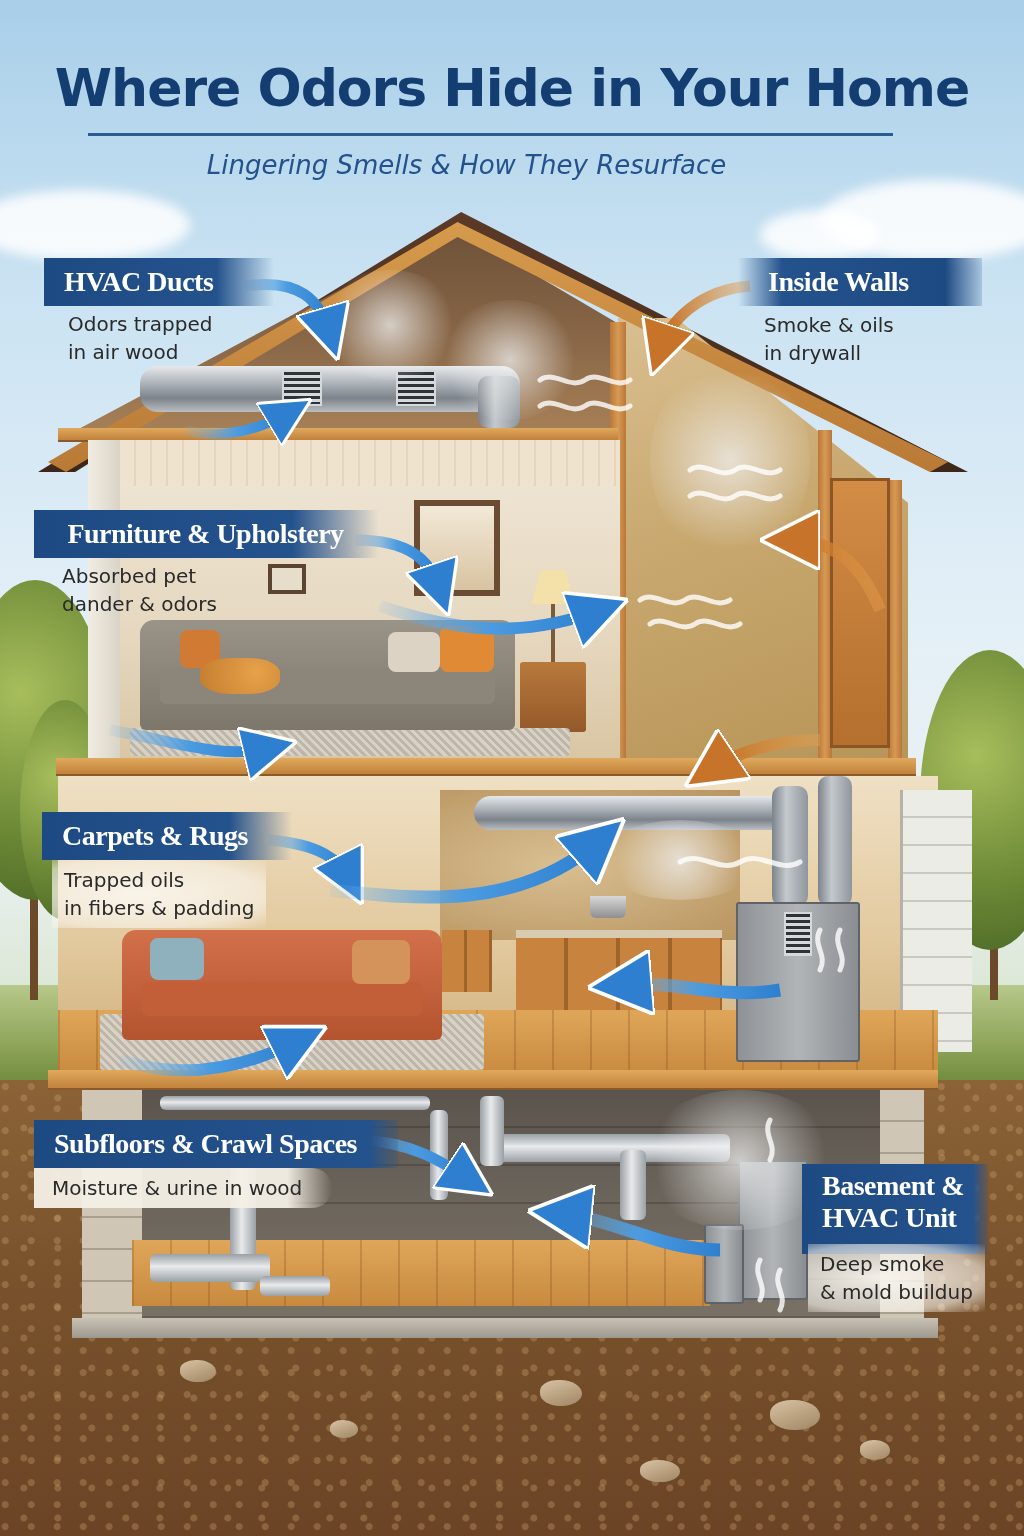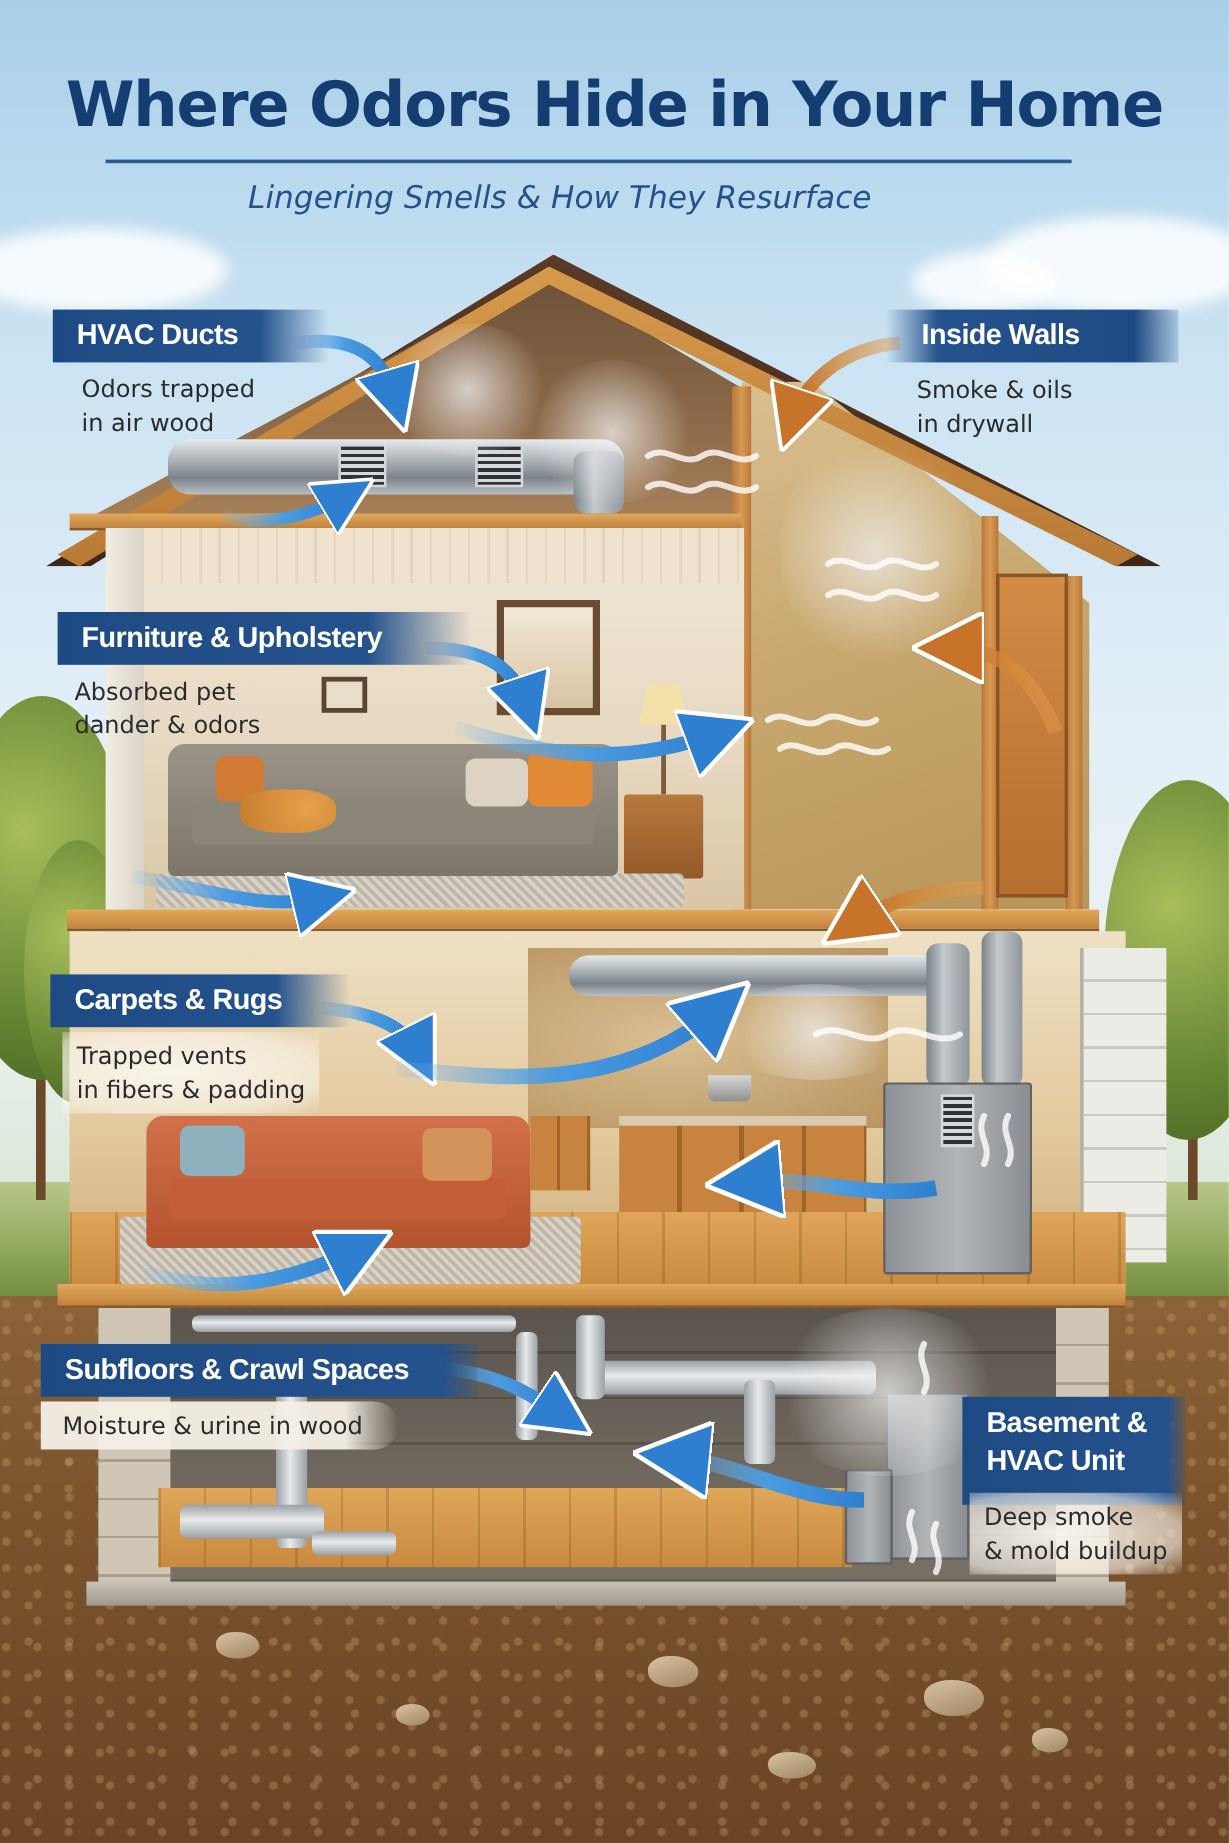--- a/index.html
+++ b/index.html
@@ -134,21 +134,21 @@
 
   
   .smoke { position: absolute; border-radius: 50%; background: radial-gradient(circle, rgba(240,240,240,0.75), rgba(240,240,240,0) 70%); }
 
   
   svg.arrows { position: absolute; left: 0; top: 0; width: 1024px; height: 1536px; pointer-events: none; }
 
   
   .label-head {
     position: absolute; color: #fff; font-weight: bold; white-space: nowrap;
-    font-family: Liberation Sans, sans-serif; font-size: 24px; letter-spacing: -0.5px;
+    font-family: Liberation Serif, serif; font-size: 28px; letter-spacing: -0.5px;
     padding: 8px 22px 8px 20px;
     background: linear-gradient(90deg, #1e4a83 0%, #24528c 75%, rgba(36,82,140,0) 100%);
   }
   .label-head.right { background: linear-gradient(90deg, rgba(36,82,140,0) 0%, #24528c 18%, #1e4a83 85%, rgba(36,82,140,0.2) 100%); padding-left: 30px; }
   .label-head.solid { background: linear-gradient(90deg, #1e4a83 0%, #24528c 92%, rgba(36,82,140,0.2) 100%); }
   .label-desc {
     position: absolute; color: #2a2a2a; font-size: 20px; line-height: 28px;
     font-family: "DejaVu Sans", sans-serif;
   }
   .label-desc.pill {
@@ -316,29 +316,29 @@
   <div>Odors trapped</div>
   <div>in air wood</div>
 </div>
 
 <div class="label-head right" style="left:738px;top:258px;width:244px;">Inside Walls</div>
 <div class="label-desc" style="left:764px;top:311px;">
   <div>Smoke &amp; oils</div>
   <div>in drywall</div>
 </div>
 
-<div class="label-head" style="left:48px;top:510px;width:345px;">Furniture &amp; Upholstery</div>
+<div class="label-head" style="left:34px;top:510px;width:345px;text-align:center;">Furniture &amp; Upholstery</div>
 <div class="label-desc" style="left:62px;top:562px;">
   <div>Absorbed pet</div>
   <div>dander &amp; odors</div>
 </div>
 
 <div class="label-head" style="left:42px;top:812px;width:250px;">Carpets &amp; Rugs</div>
 <div class="label-desc glow" style="left:52px;top:860px;">
-  <div>Trapped vents</div>
+  <div>Trapped oils</div>
   <div>in fibers &amp; padding</div>
 </div>
 
 <div class="label-head solid" style="left:34px;top:1120px;width:364px;">Subfloors &amp; Crawl Spaces</div>
 <div class="label-desc pill" style="left:34px;top:1168px;">
   <div>Moisture &amp; urine in wood</div>
 </div>
 
 <div class="label-head solid" style="left:802px;top:1164px;width:186px;line-height:32px;padding-top:6px;padding-bottom:20px;">
   <div>Basement &amp;</div>

